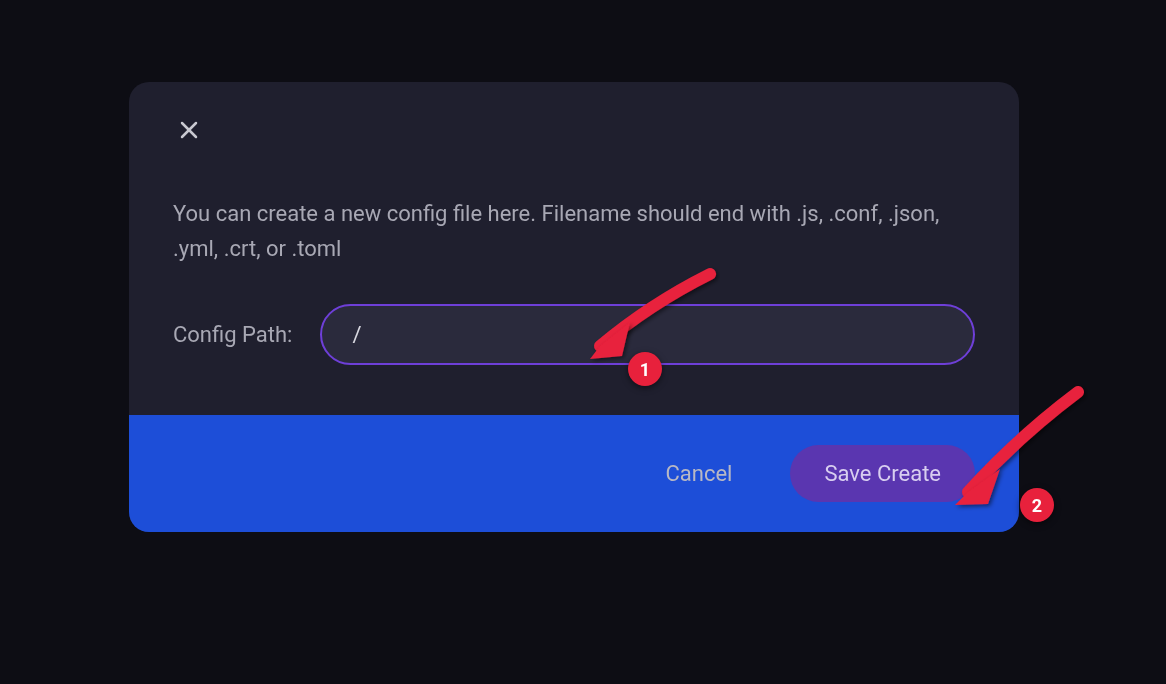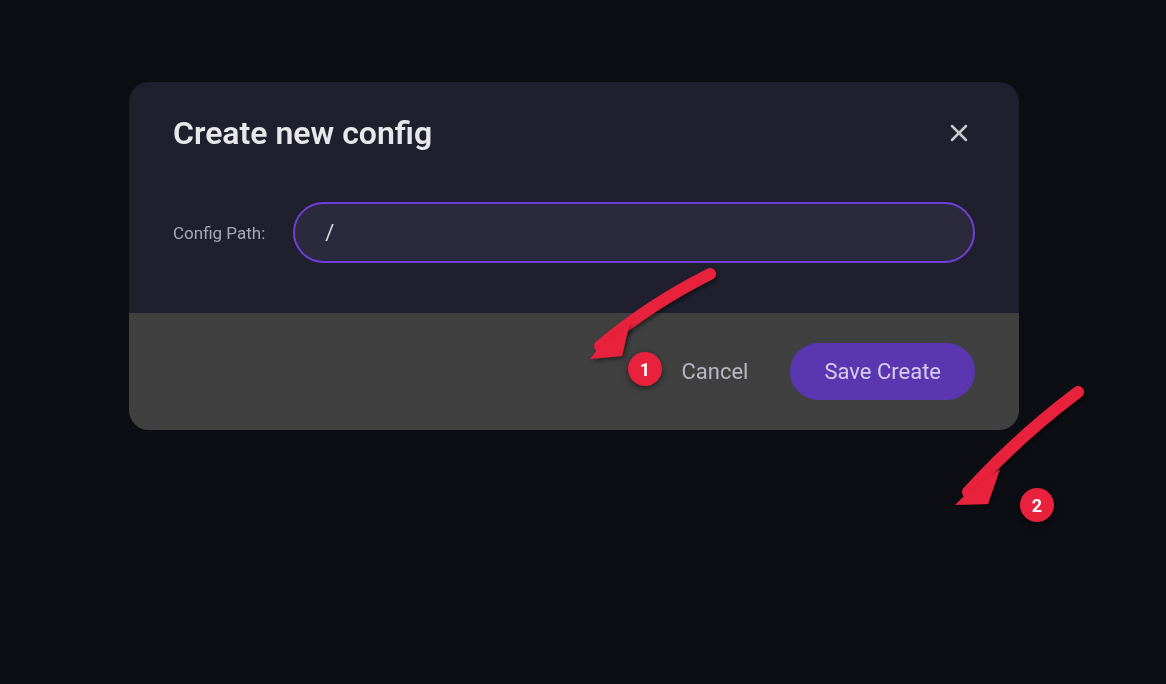--- a/index.html
+++ b/index.html
@@ -65,41 +65,41 @@
       line-height: 1.6;
       margin-bottom: 38px;
     }
     .field-row {
       display: flex;
       align-items: center;
       gap: 28px;
     }
     .field-label {
       color: #a8a8b4;
-      font-size: 17px;
+      font-size: 22px;
       white-space: nowrap;
     }
     .field-input {
       flex: 1;
       background: #2a2a3c;
       border: 2px solid #6e3fd8;
       border-radius: 999px;
       padding: 16px 30px;
       color: #d8d8e0;
       font-size: 22px;
       outline: none;
       font-family: inherit;
     }
     .modal-footer {
-      background: #404040;
+      background: #1d4ed8;
       padding: 30px 44px;
       display: flex;
       justify-content: flex-end;
       align-items: center;
-      gap: 32px;
+      gap: 48px;
     }
     .btn-cancel {
       color: #b8b8c4;
       font-size: 22px;
       background: none;
       border: none;
       cursor: pointer;
       padding: 14px 10px;
       font-family: inherit;
     }
@@ -132,29 +132,29 @@
       box-shadow: 0 2px 6px rgba(0,0,0,0.5);
     }
   </style>
 </head>
 <body>
 
 <div class="backdrop-blur"></div>
 
 <div class="modal">
   <div class="modal-header">
-    <h2 class="modal-title">Create new config</h2>
     <div class="close-btn">
       <svg viewBox="0 0 24 24" fill="none" stroke="currentColor" stroke-width="2.5" stroke-linecap="round">
         <line x1="5" y1="5" x2="19" y2="19"></line>
         <line x1="19" y1="5" x2="5" y2="19"></line>
       </svg>
     </div>
   </div>
   <div class="modal-body">
+    <p class="description">You can create a new config file here. Filename should end with .js, .conf, .json, .yml, .crt, or .toml</p>
     <div class="field-row">
       <label class="field-label">Config Path:</label>
       <input type="text" class="field-input" value="/" style="">
     </div>
   </div>
   <div class="modal-footer">
     <button class="btn-cancel">Cancel</button>
     <button class="btn-save">Save Create</button>
   </div>
 </div>

